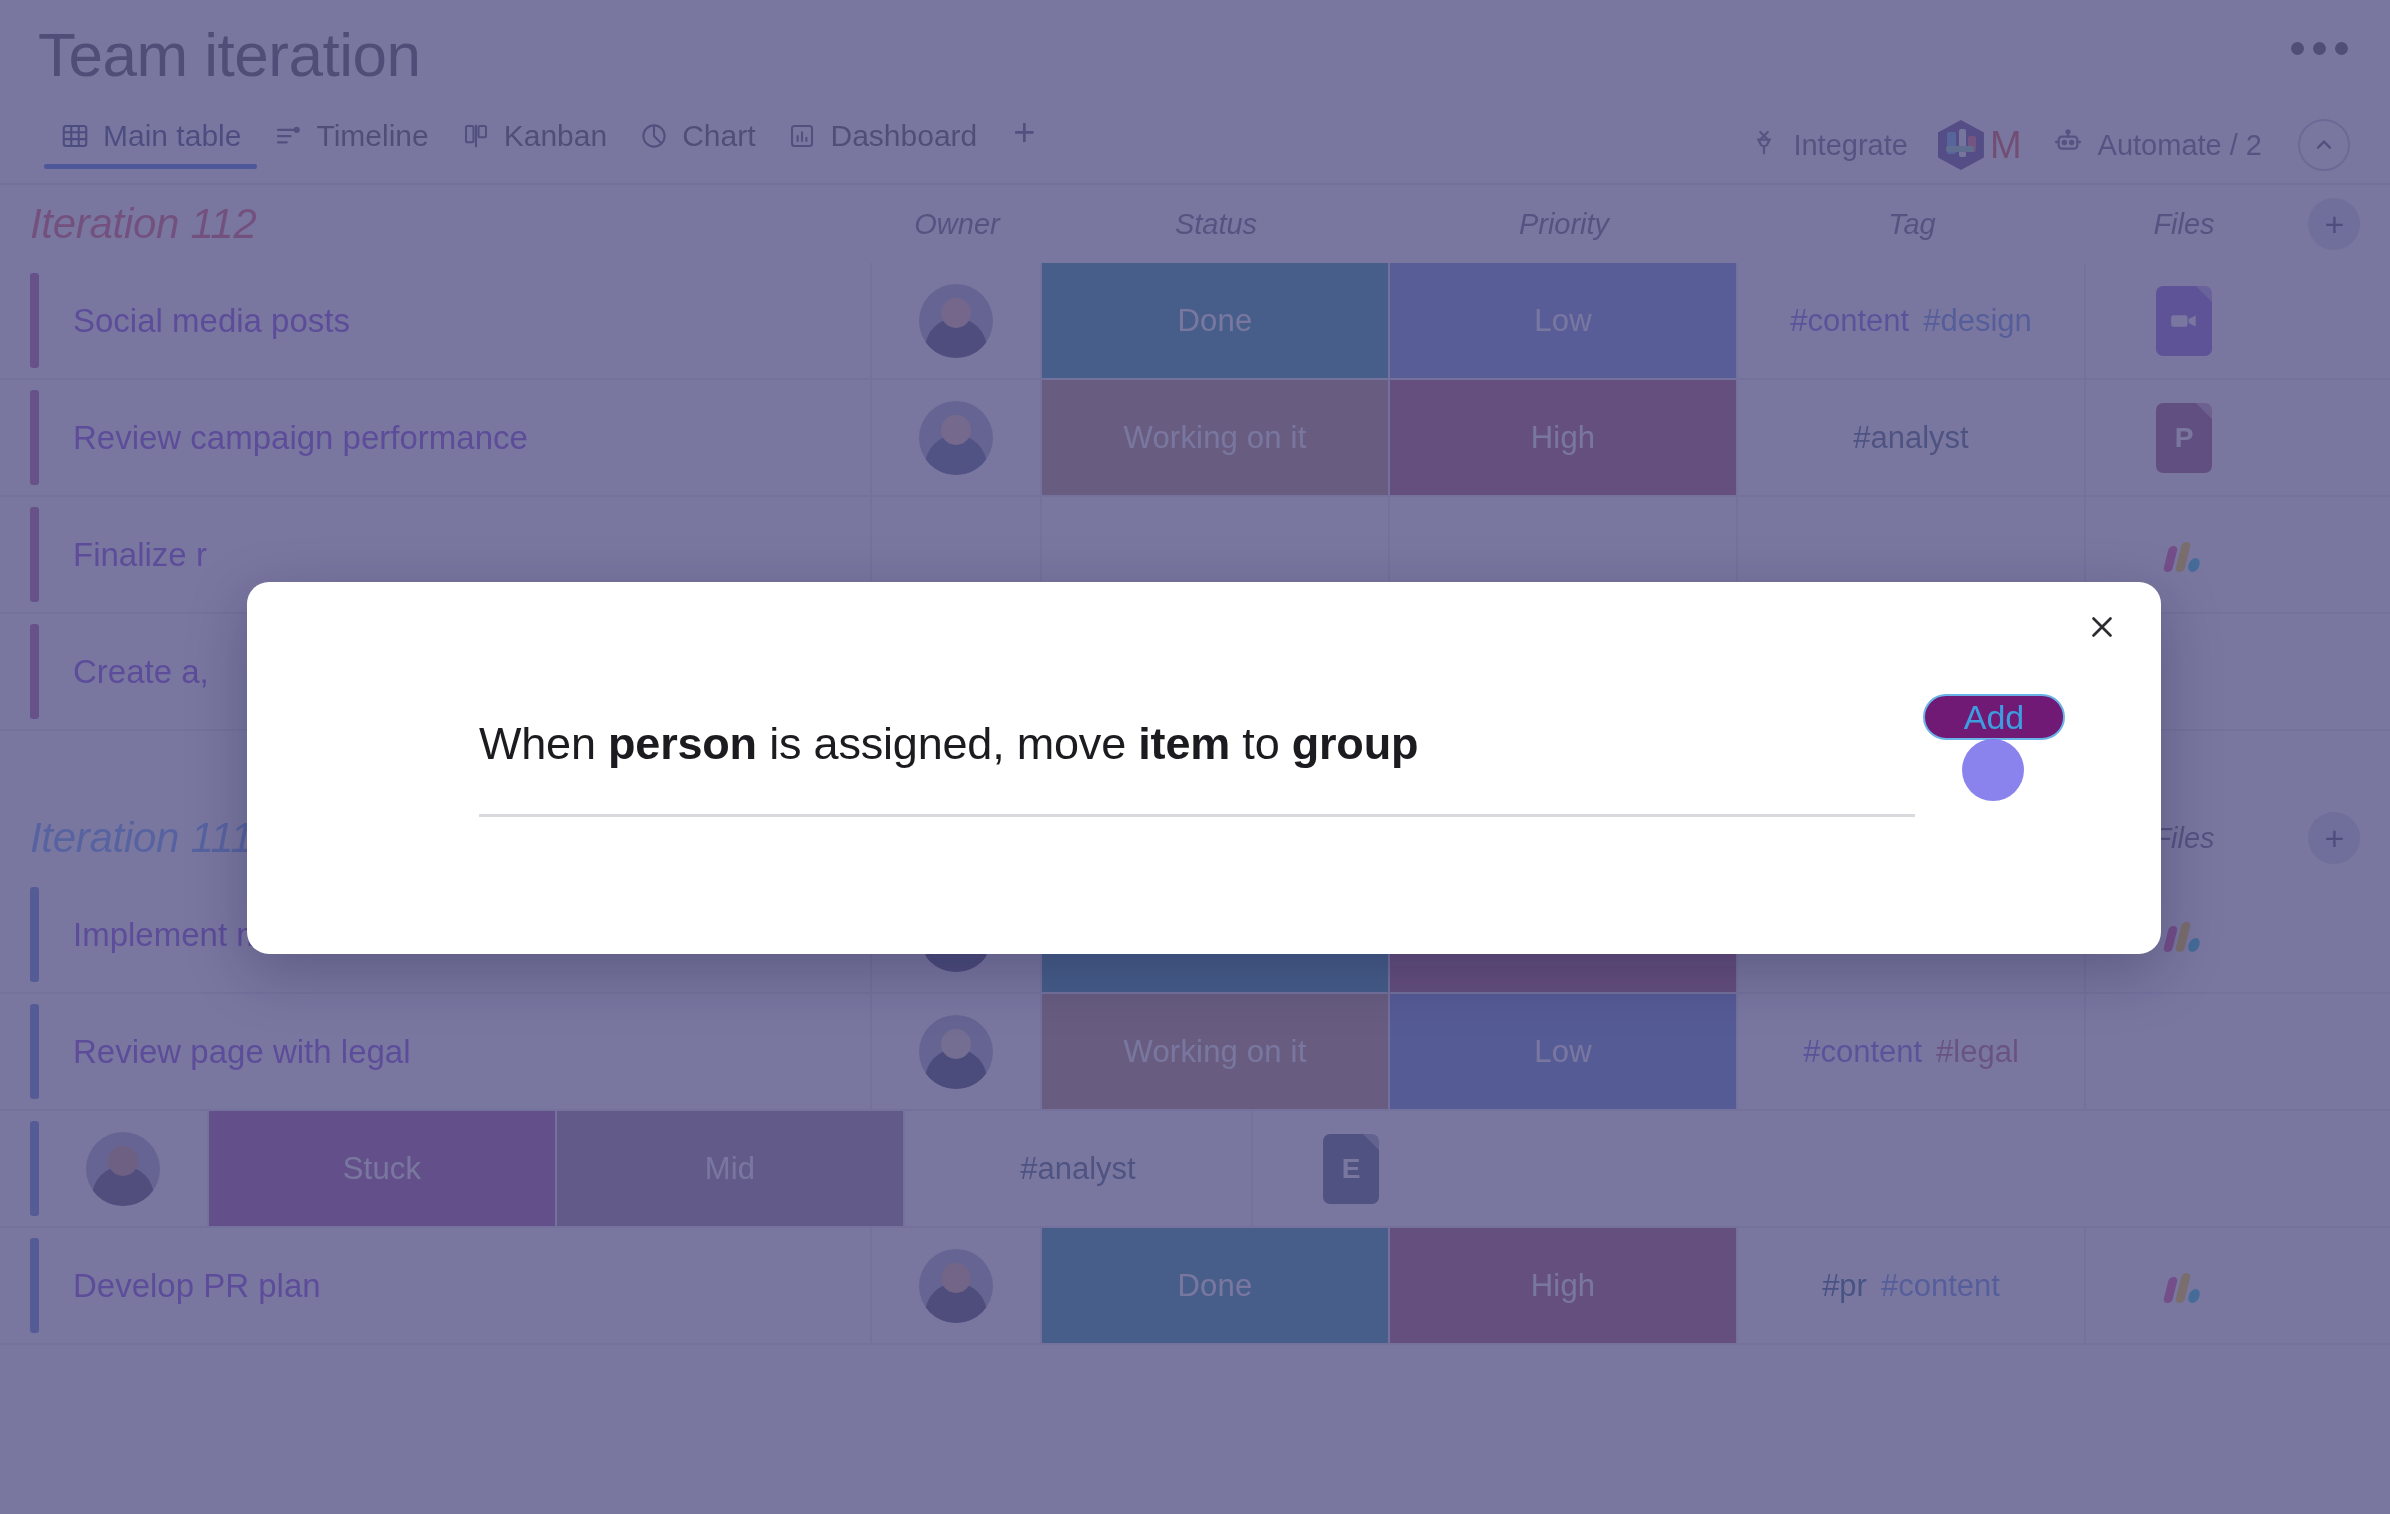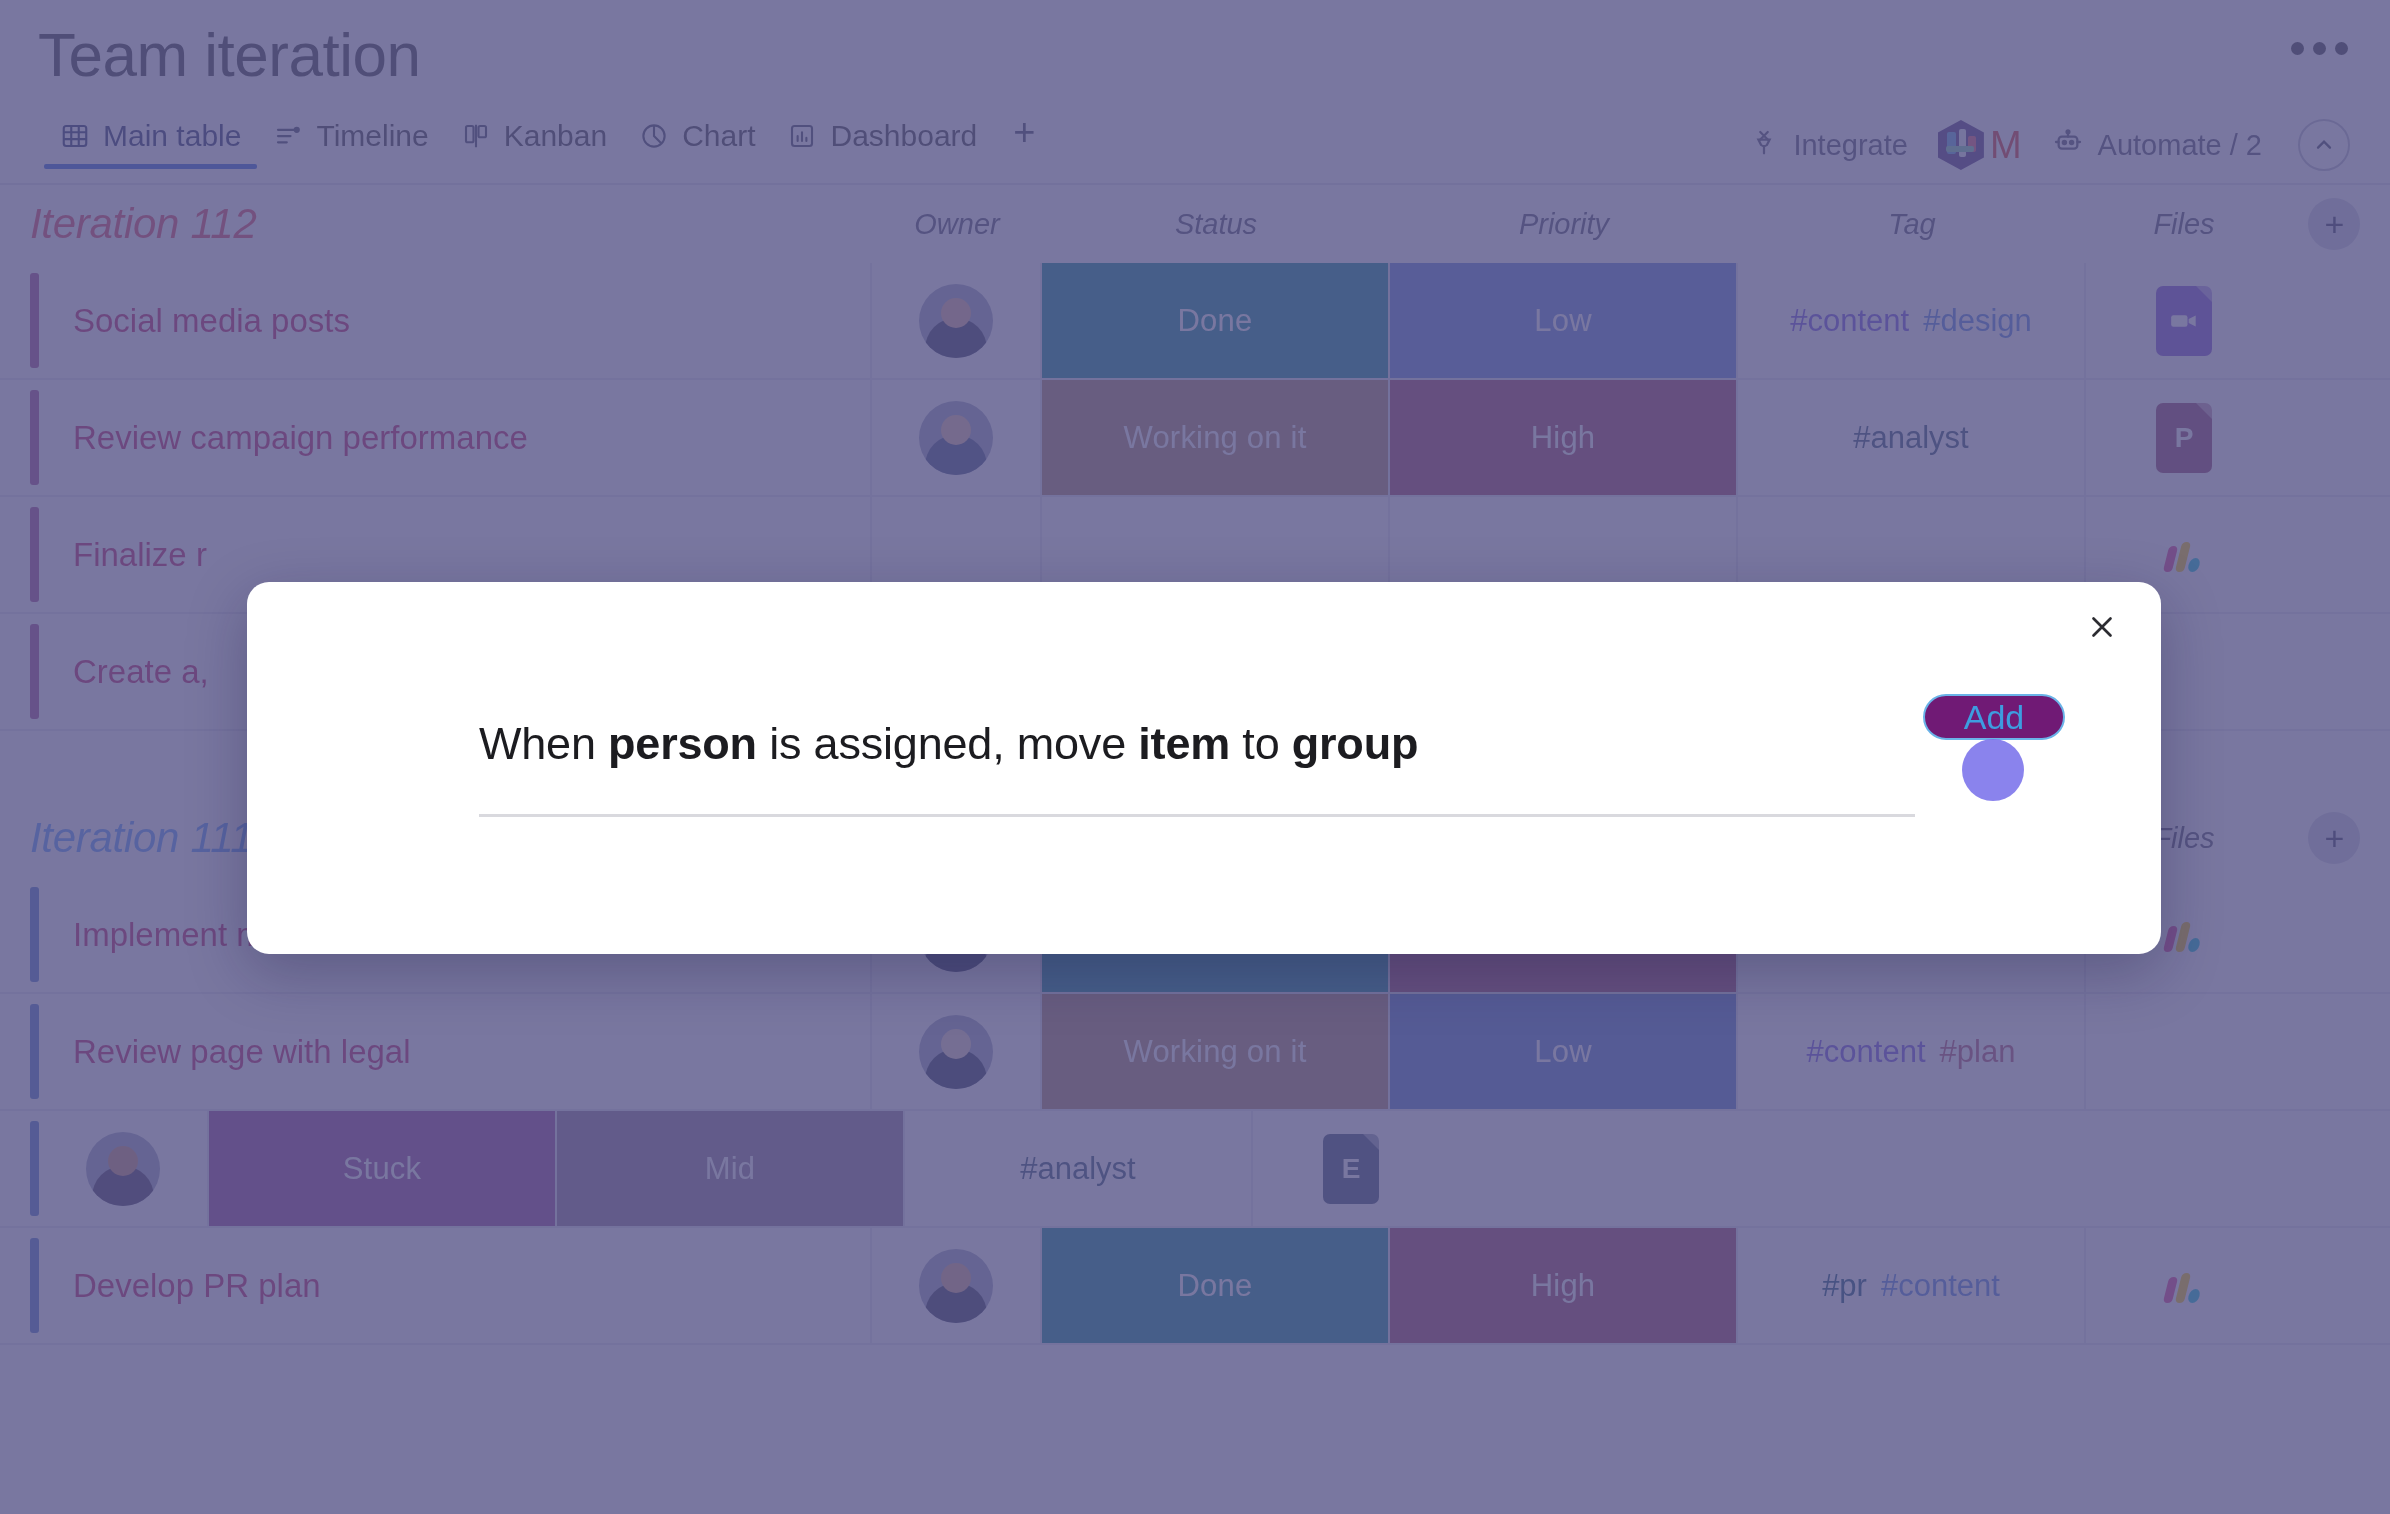--- a/index.html
+++ b/index.html
@@ -202,21 +202,21 @@
     margin: 10px 0;
     border-radius: 3px;
     flex: 0 0 9px;
     margin-left: 30px;
   }
   .row-name {
     display: flex;
     align-items: center;
     padding-left: 34px;
     font-size: 33px;
-    color: #be185d;
+    color: #6d28d9;
     white-space: nowrap;
     flex: 1 1 auto;
     min-width: 0;
     border-right: 2px solid rgba(225,227,235,0.85);
   }
   .cell {
     display: flex;
     align-items: center;
     justify-content: center;
     flex: 0 0 auto;
@@ -643,21 +643,21 @@
       </div>
       <div class="cell status">
         <div class="chip" style="background:#a97c61">Working on it</div>
       </div>
       <div class="cell priority">
         <div class="chip" style="background:#4a74c9">Low</div>
       </div>
       <div class="cell tag">
         <div class="tags">
           <span style="color:#6b4ae0">#content</span>
-          <span style="color:#b14a6b">#plan</span>
+          <span style="color:#b14a6b">#legal</span>
         </div>
       </div>
       <div class="cell files"></div>
       <div class="cell-pad-right"></div>
     </div>
 
     <div class="row">
       <div class="row-colorbar" style="background:#4a74c9"></div>
       <div class="cell owner">
         <div class="avatar">

